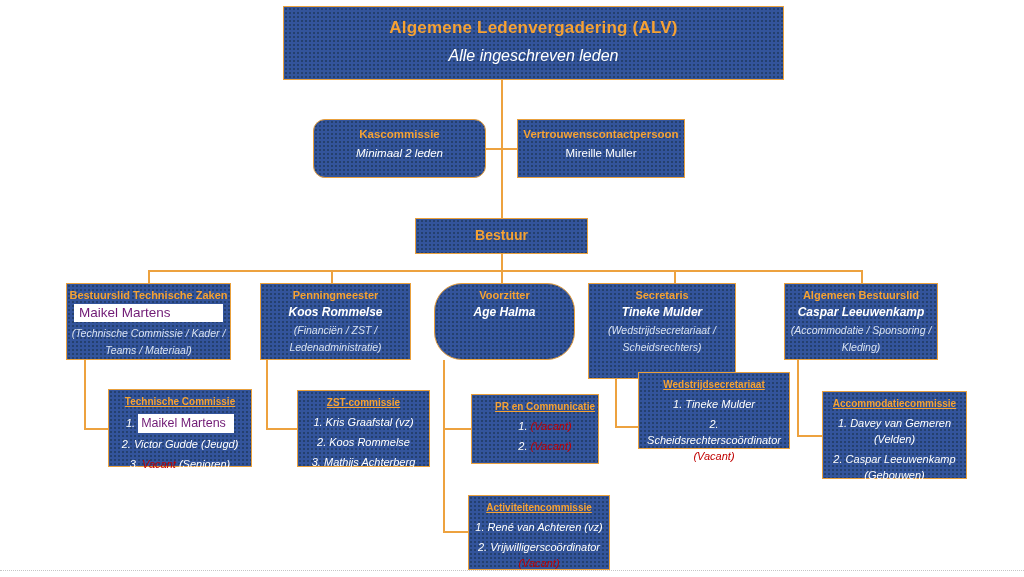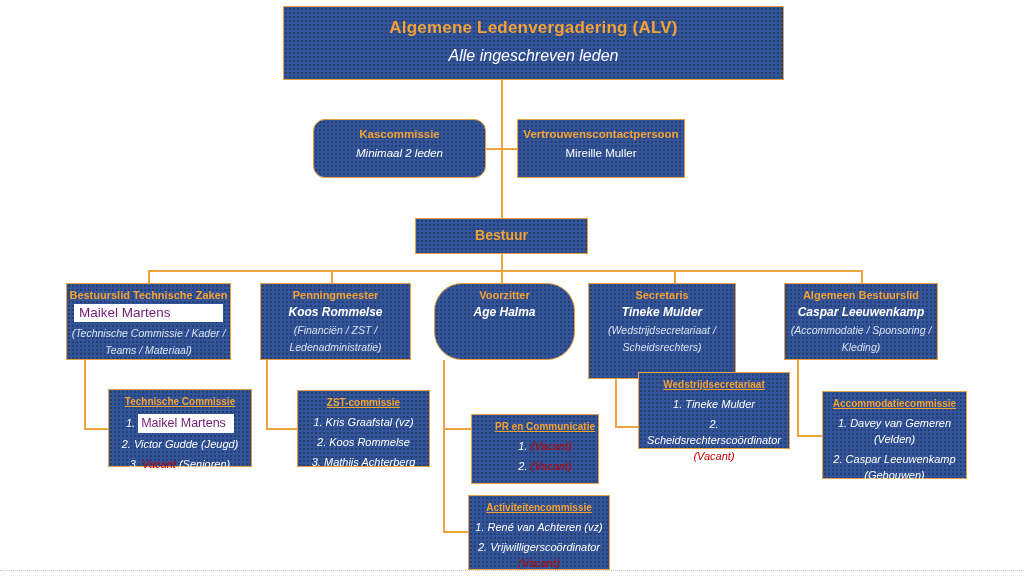--- a/index.html
+++ b/index.html
@@ -60,21 +60,21 @@
   .b-kas{left:313px;top:119px;width:173px;height:59px;border-radius:12px;}
   .b-ver{left:517px;top:119px;width:168px;height:59px;}
   .b-bestuur{left:415px;top:218px;width:173px;height:36px;}
   .b-tz{left:66px;top:283px;width:165px;height:77px;}
   .b-pm{left:260px;top:283px;width:151px;height:77px;}
   .b-vz{left:434px;top:283px;width:141px;height:77px;border-radius:28px;}
   .b-sec{left:588px;top:283px;width:148px;height:96px;}
   .b-ab{left:784px;top:283px;width:154px;height:77px;}
   .b-tc{left:108px;top:389px;width:144px;height:78px;}
   .b-zst{left:297px;top:390px;width:133px;height:77px;}
-  .b-pr{left:471px;top:414px;width:128px;height:70px;padding-left:20px;}
+  .b-pr{left:471px;top:394px;width:128px;height:70px;padding-left:20px;}
   .b-ws{left:638px;top:372px;width:152px;height:77px;}
   .b-ac{left:822px;top:391px;width:145px;height:88px;}
   .b-act{left:468px;top:495px;width:142px;height:75px;}
 </style>
 </head>
 <body>
 
 <div class="canvas">
 
   <div class="vline" style="left:501px;top:80px;height:138px;"></div>

